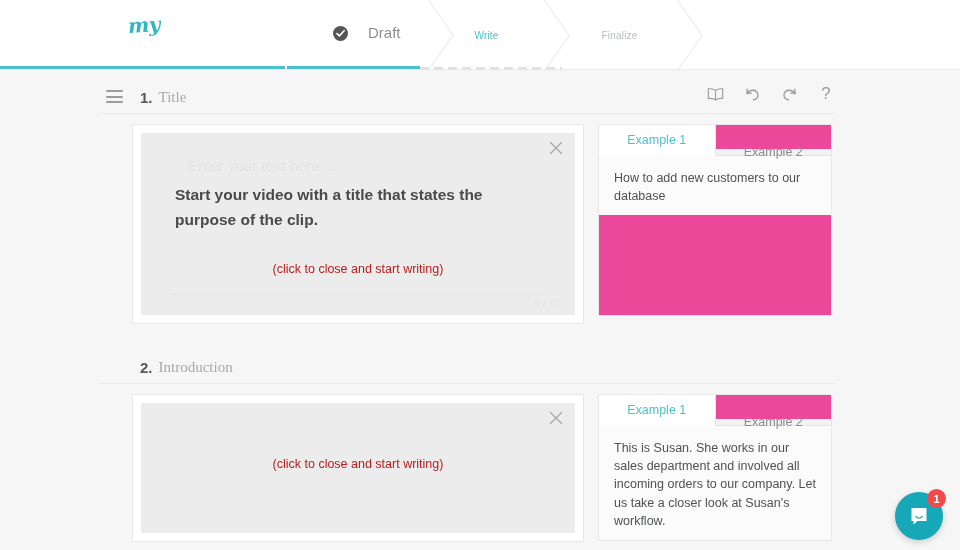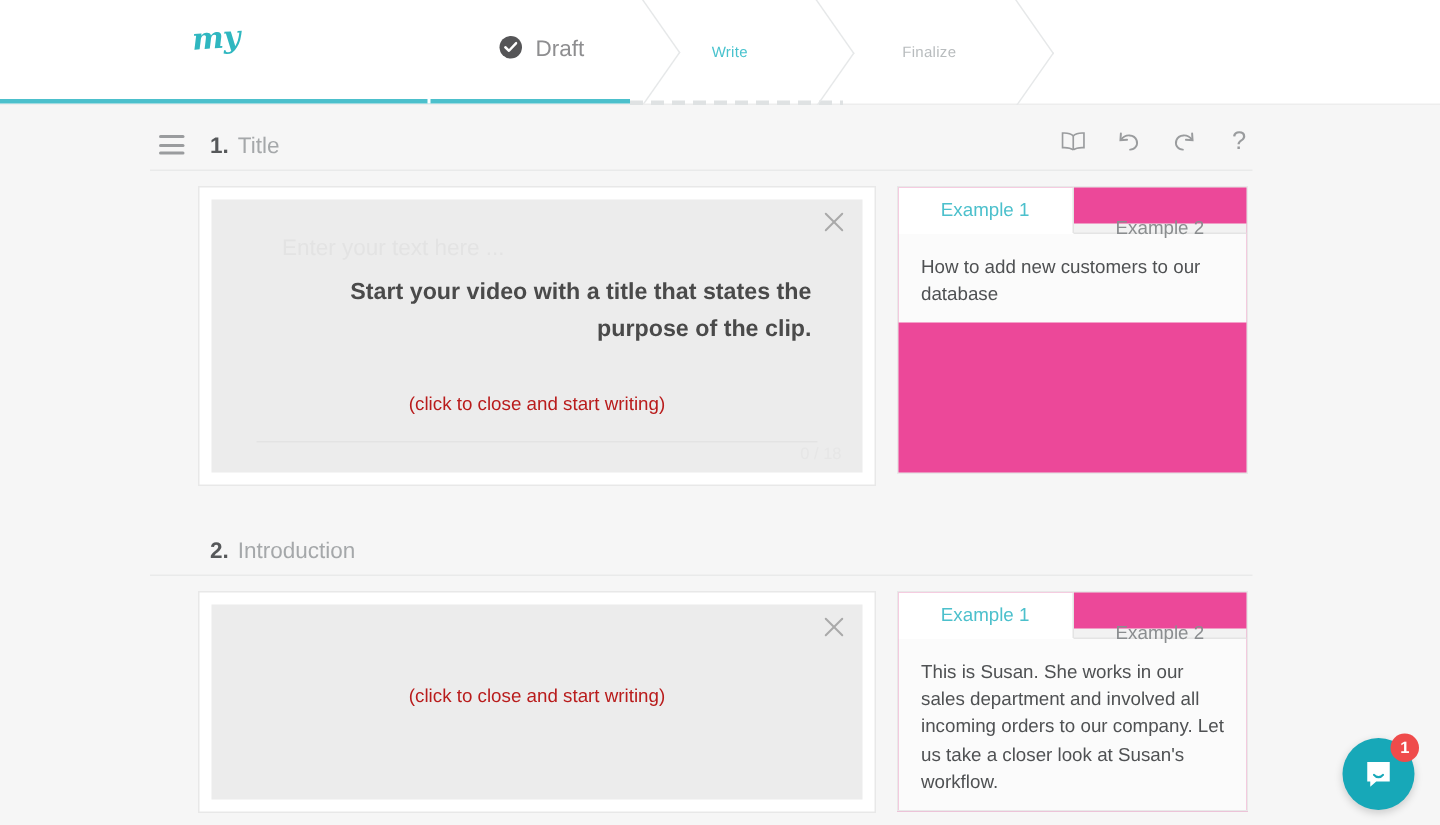--- a/index.html
+++ b/index.html
@@ -50,22 +50,22 @@
     color: #1d1d1d;
     letter-spacing: -0.7px;
     margin-left: 1px;
   }
 
   .draft {
     position: absolute;
     left: 333px;
     top: 24px;
     display: flex;
-    align-items: flex-start;
-    gap: 9px;
+    align-items: flex-end;
+    gap: 20px;
   }
   .draft-check {
     width: 15px; height: 15px;
     border-radius: 50%;
     background: #555557;
     display: flex;
     align-items: center;
     justify-content: center;
   }
   .draft-check svg { display:block; }
@@ -201,20 +201,21 @@
   .sec-num {
     margin-left: 40px;
     font-size: 15px;
     font-weight: bold;
     color: #56585a;
   }
   .sec-title {
     margin-left: 6px;
     font-size: 15px;
     color: #a5a8aa;
+    font-family: Liberation Serif, serif;
   }
 
   .head-tools {
     position: absolute;
     right: 0;
     top: 3px;
     display: flex;
     align-items: center;
     gap: 19px;
   }
@@ -270,21 +271,21 @@
     color: #e3e3e3;
     text-align: left;
     margin-bottom: 8px;
     padding-left: 17px;
   }
 
   .hint-text {
     font-size: 15.5px;
     font-weight: bold;
     color: #4a4a4a;
-    text-align: right;
+    text-align: left;
     line-height: 1.62;
     padding: 0 4px;
   }
 
   .click-note {
     margin-top: 30px;
     font-size: 12.5px;
     color: #b91c1c;
     text-align: center;
   }

